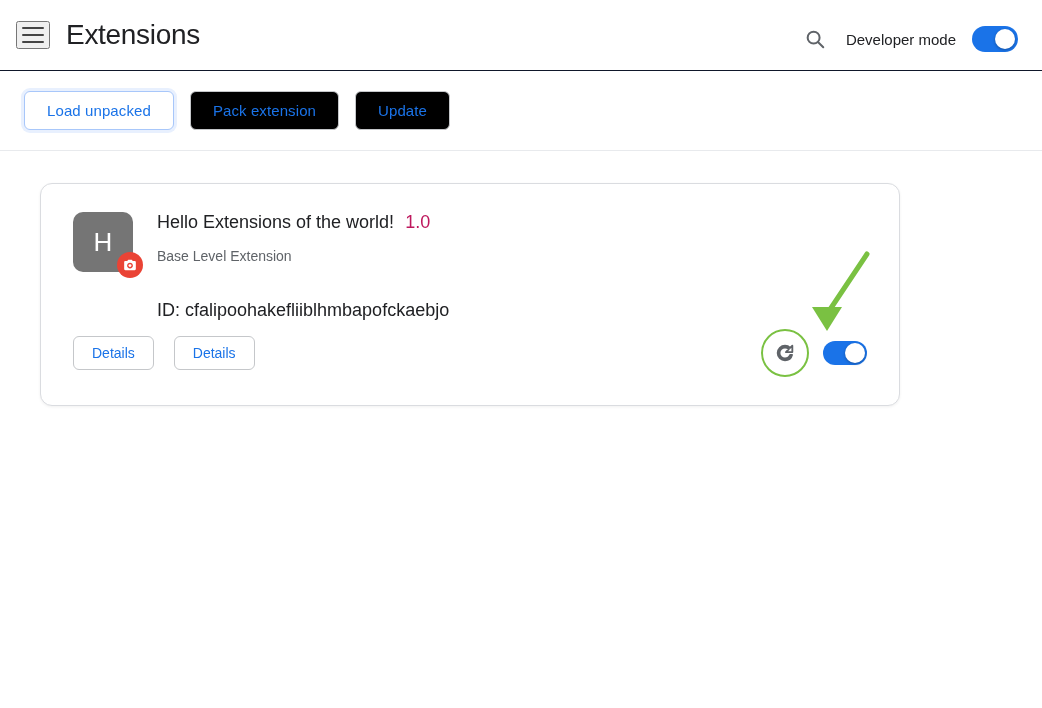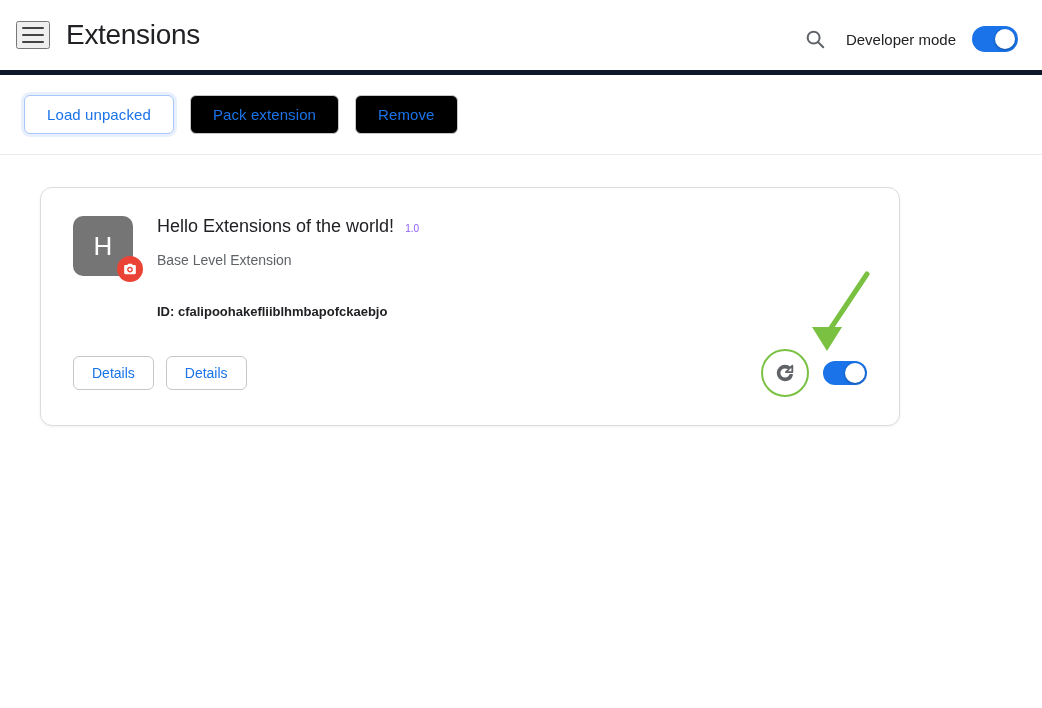--- a/index.html
+++ b/index.html
@@ -97,21 +97,21 @@
       box-shadow: 0 1px 3px rgba(0,0,0,0.3);
       transition: left 0.2s;
     }
 
     
     .toolbar {
       display: flex;
       align-items: center;
       gap: 16px;
       padding: 20px 24px;
-      border-top: 5px solid #0f172a;
+      border-top: 1px solid #0f172a;
       border-bottom: 1px solid #e8eaed;
     }
     .toolbar-btn {
       padding: 10px 22px;
       border: 1.5px solid #c5c7ca;
       border-radius: 6px;
       background: #000000;
       color: #1a73e8;
       font-size: 15px;
       font-weight: 500;
@@ -191,47 +191,46 @@
       align-items: baseline;
       gap: 11px;
       margin-bottom: 6px;
     }
     .ext-name {
       font-size: 18px;
       font-weight: 500;
       color: #202124;
     }
     .ext-version {
-      font-size: 10px;
-      color: #8b5cf6;
+      font-size: 18px;
+      color: #be185d;
     }
     .ext-description {
       font-size: 14px;
       color: #5f6368;
       margin-top: 15px;
     }
 
     
     .ext-id-row {
-      margin: 24px 0 30px 84px;
-      font-size: 13px;
-      color: #202124;
-      font-weight: bold;
+      margin: 24px 0 8px 84px;
+      font-size: 18px;
+      color: #202124;
     }
 
     
     .card-bottom {
       display: flex;
       align-items: center;
       justify-content: space-between;
       margin-top: 8px;
     }
     .card-actions {
       display: flex;
-      gap: 12px;
+      gap: 20px;
     }
     .action-btn {
       padding: 8px 18px;
       border: 1.5px solid #c5c7ca;
       border-radius: 6px;
       background: #fff;
       color: #1a73e8;
       font-size: 14px;
       font-weight: 500;
       cursor: pointer;
@@ -326,21 +325,21 @@
     <div class="toggle-switch">
       <div class="toggle-track"></div>
       <div class="toggle-thumb"></div>
     </div>
   </div>
 </div>
 
 <div class="toolbar">
   <button class="toolbar-btn active">Load unpacked</button>
   <button class="toolbar-btn">Pack extension</button>
-  <button class="toolbar-btn">Remove</button>
+  <button class="toolbar-btn">Update</button>
 </div>
 
 <div class="main">
   <div class="extension-card">
 
     <div class="card-top">
       <div class="ext-icon-wrapper">
         <div class="ext-icon">H</div>
         <div class="ext-icon-badge">
 

